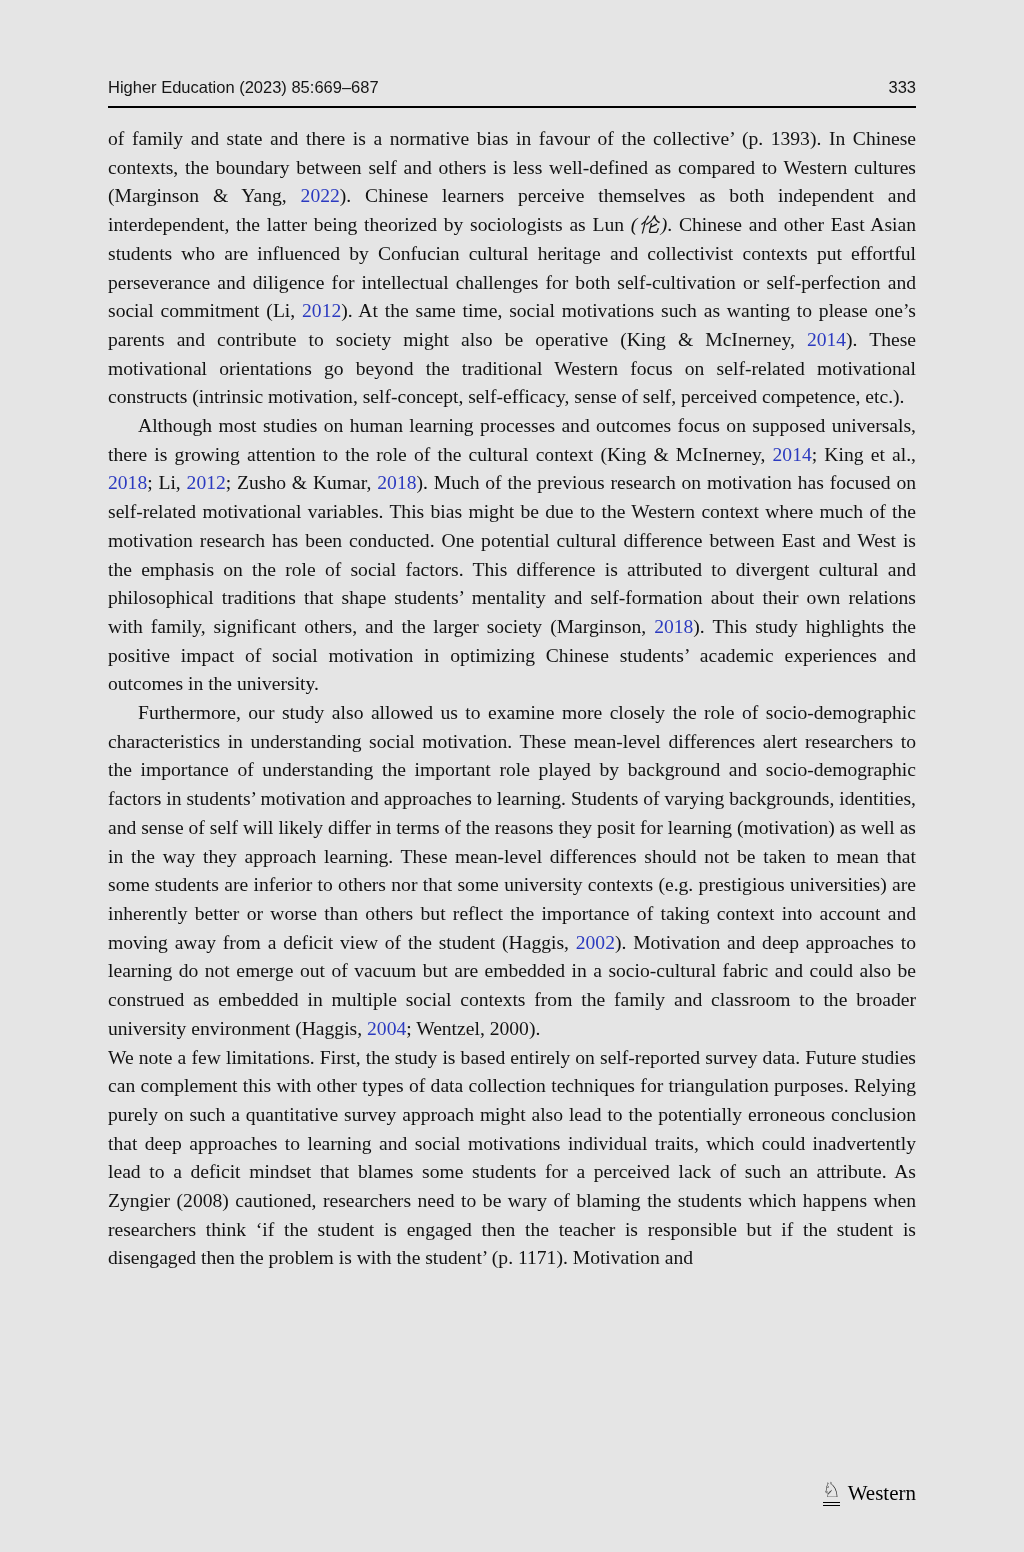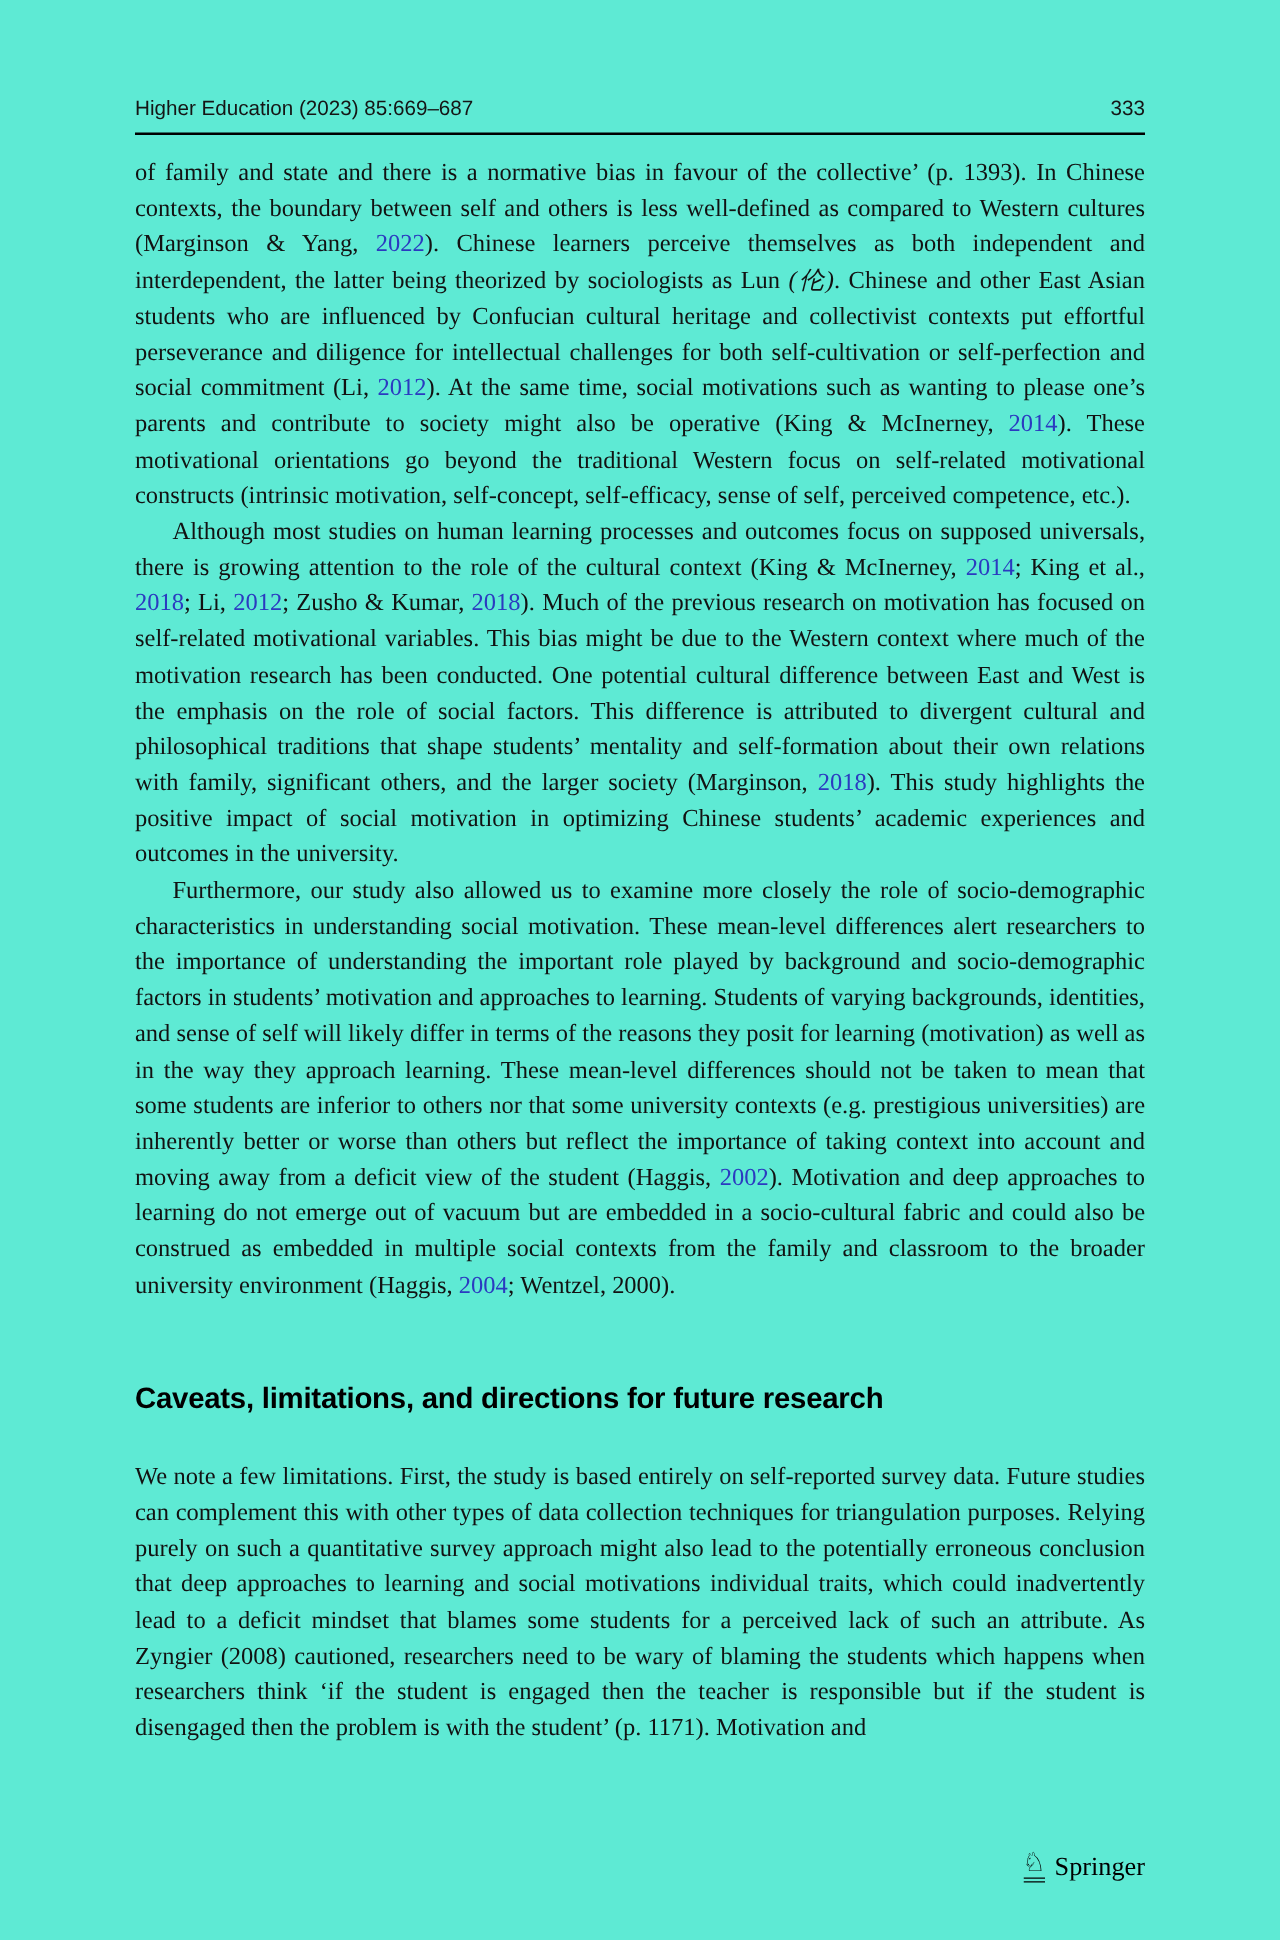--- a/index.html
+++ b/index.html
@@ -1,21 +1,21 @@
 <!DOCTYPE html>
 <html><head>
 <meta charset="utf-8">
 <style>
   html, body { margin: 0; padding: 0; background: #ffffff; }
   .page {
     position: relative;
     width: 1024px;
     height: 1552px;
     margin: 0 auto;
-    background: #5eead4;
+    background: #e5e5e5;
     box-sizing: border-box;
     padding: 78px 108px 0 108px;
     color: #111111;
   }
   .running-head {
     display: flex;
     justify-content: space-between;
     align-items: baseline;
     font-family: "Liberation Sans", sans-serif;
     font-size: 16.5px;
@@ -78,26 +78,25 @@
   <div class="running-head">
     <span>Higher Education (2023) 85:669–687</span>
     <span>333</span>
   </div>
   <hr class="head-rule">
 
   <div class="article" id="article-body">
       <p class="para"><span>of family and state and there is a normative bias in favour of the collective’ (p. 1393). In Chinese contexts, the boundary between self and others is less well-defined as compared to Western cultures (Marginson &amp; Yang, </span><span class="cite" style="color: rgb(43, 58, 192);">2022</span><span>). Chinese learners perceive themselves as both independent and interdependent, the latter being theorized by sociologists as Lun </span><span class="italic">(伦)</span><span>. Chinese and other East Asian students who are influenced by Confucian cultural heritage and collectivist contexts put effortful perseverance and diligence for intellectual challenges for both self-cultivation or self-perfection and social commitment (Li, </span><span class="cite" style="color: rgb(43, 58, 192);">2012</span><span>). At the same time, social motivations such as wanting to please one’s parents and contribute to society might also be operative (King &amp; McInerney, </span><span class="cite" style="color: rgb(43, 58, 192);">2014</span><span>). These motivational orientations go beyond the traditional Western focus on self-related motivational constructs (intrinsic motivation, self-concept, self-efficacy, sense of self, perceived competence, etc.).</span></p>
       <p class="para indent"><span>Although most studies on human learning processes and outcomes focus on supposed universals, there is growing attention to the role of the cultural context (King &amp; McInerney, </span><span class="cite" style="color: rgb(43, 58, 192);">2014</span><span>; King et al., </span><span class="cite" style="color: rgb(43, 58, 192);">2018</span><span>; Li, </span><span class="cite" style="color: rgb(43, 58, 192);">2012</span><span>; Zusho &amp; Kumar, </span><span class="cite" style="color: rgb(43, 58, 192);">2018</span><span>). Much of the previous research on motivation has focused on self-related motivational variables. This bias might be due to the Western context where much of the motivation research has been conducted. One potential cultural difference between East and West is the emphasis on the role of social factors. This difference is attributed to divergent cultural and philosophical traditions that shape students’ mentality and self-formation about their own relations with family, significant others, and the larger society (Marginson, </span><span class="cite" style="color: rgb(43, 58, 192);">2018</span><span>). This study highlights the positive impact of social motivation in optimizing Chinese students’ academic experiences and outcomes in the university.</span></p>
       <p class="para indent"><span>Furthermore, our study also allowed us to examine more closely the role of socio-demographic characteristics in understanding social motivation. These mean-level differences alert researchers to the importance of understanding the important role played by background and socio-demographic factors in students’ motivation and approaches to learning. Students of varying backgrounds, identities, and sense of self will likely differ in terms of the reasons they posit for learning (motivation) as well as in the way they approach learning. These mean-level differences should not be taken to mean that some students are inferior to others nor that some university contexts (e.g. prestigious universities) are inherently better or worse than others but reflect the importance of taking context into account and moving away from a deficit view of the student (Haggis, </span><span class="cite" style="color: rgb(43, 58, 192);">2002</span><span>). Motivation and deep approaches to learning do not emerge out of vacuum but are embedded in a socio-cultural fabric and could also be construed as embedded in multiple social contexts from the family and classroom to the broader university environment (Haggis, </span><span class="cite" style="color: rgb(43, 58, 192);">2004</span><span>; Wentzel, 2000).</span></p>
-      <h2 class="section-heading">Caveats, limitations, and directions for future research</h2>
       <p class="para"><span>We note a few limitations. First, the study is based entirely on self-reported survey data. Future studies can complement this with other types of data collection techniques for triangulation purposes. Relying purely on such a quantitative survey approach might also lead to the potentially erroneous conclusion that deep approaches to learning and social motivations individual traits, which could inadvertently lead to a deficit mindset that blames some students for a perceived lack of such an attribute. As Zyngier (2008) cautioned, researchers need to be wary of blaming the students which happens when researchers think ‘if the student is engaged then the teacher is responsible but if the student is disengaged then the problem is with the student’ (p. 1171). Motivation and</span></p>
     </div>
 
   <div class="page-footer">
     <span class="springer-mark">
       <span class="glyph">♘</span>
       <span class="line1"></span>
       <span class="line2"></span>
     </span>
-    <span>Springer</span>
+    <span>Western</span>
   </div>
 
 </div>
 
 </body></html>

